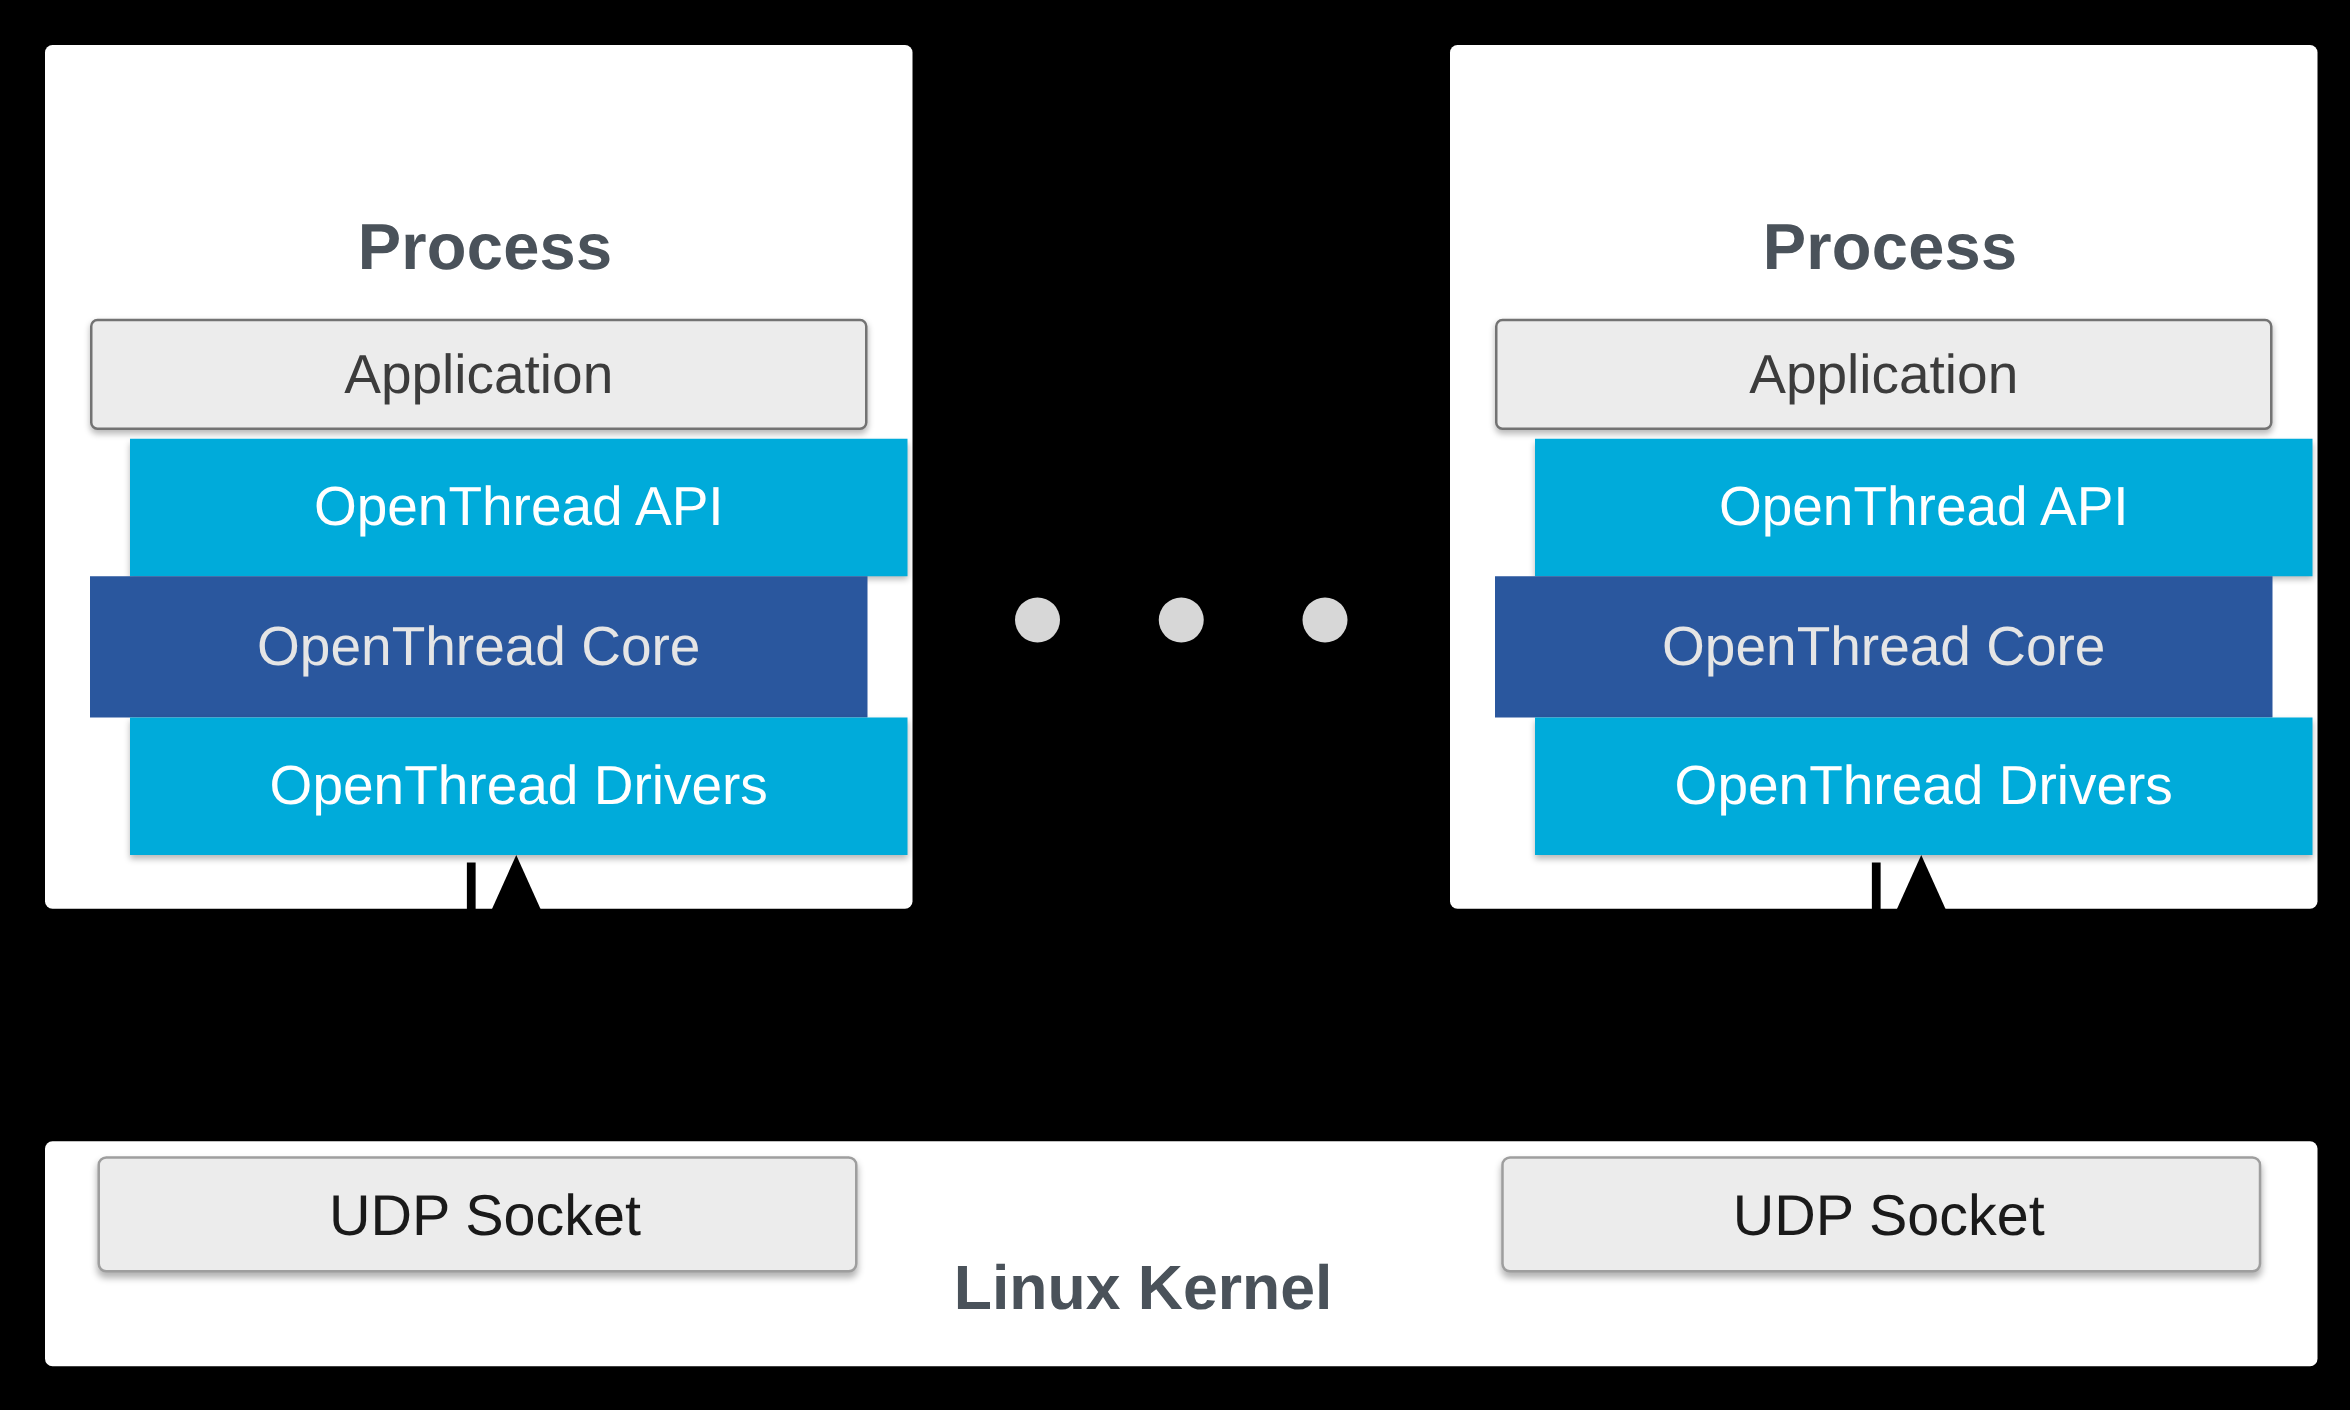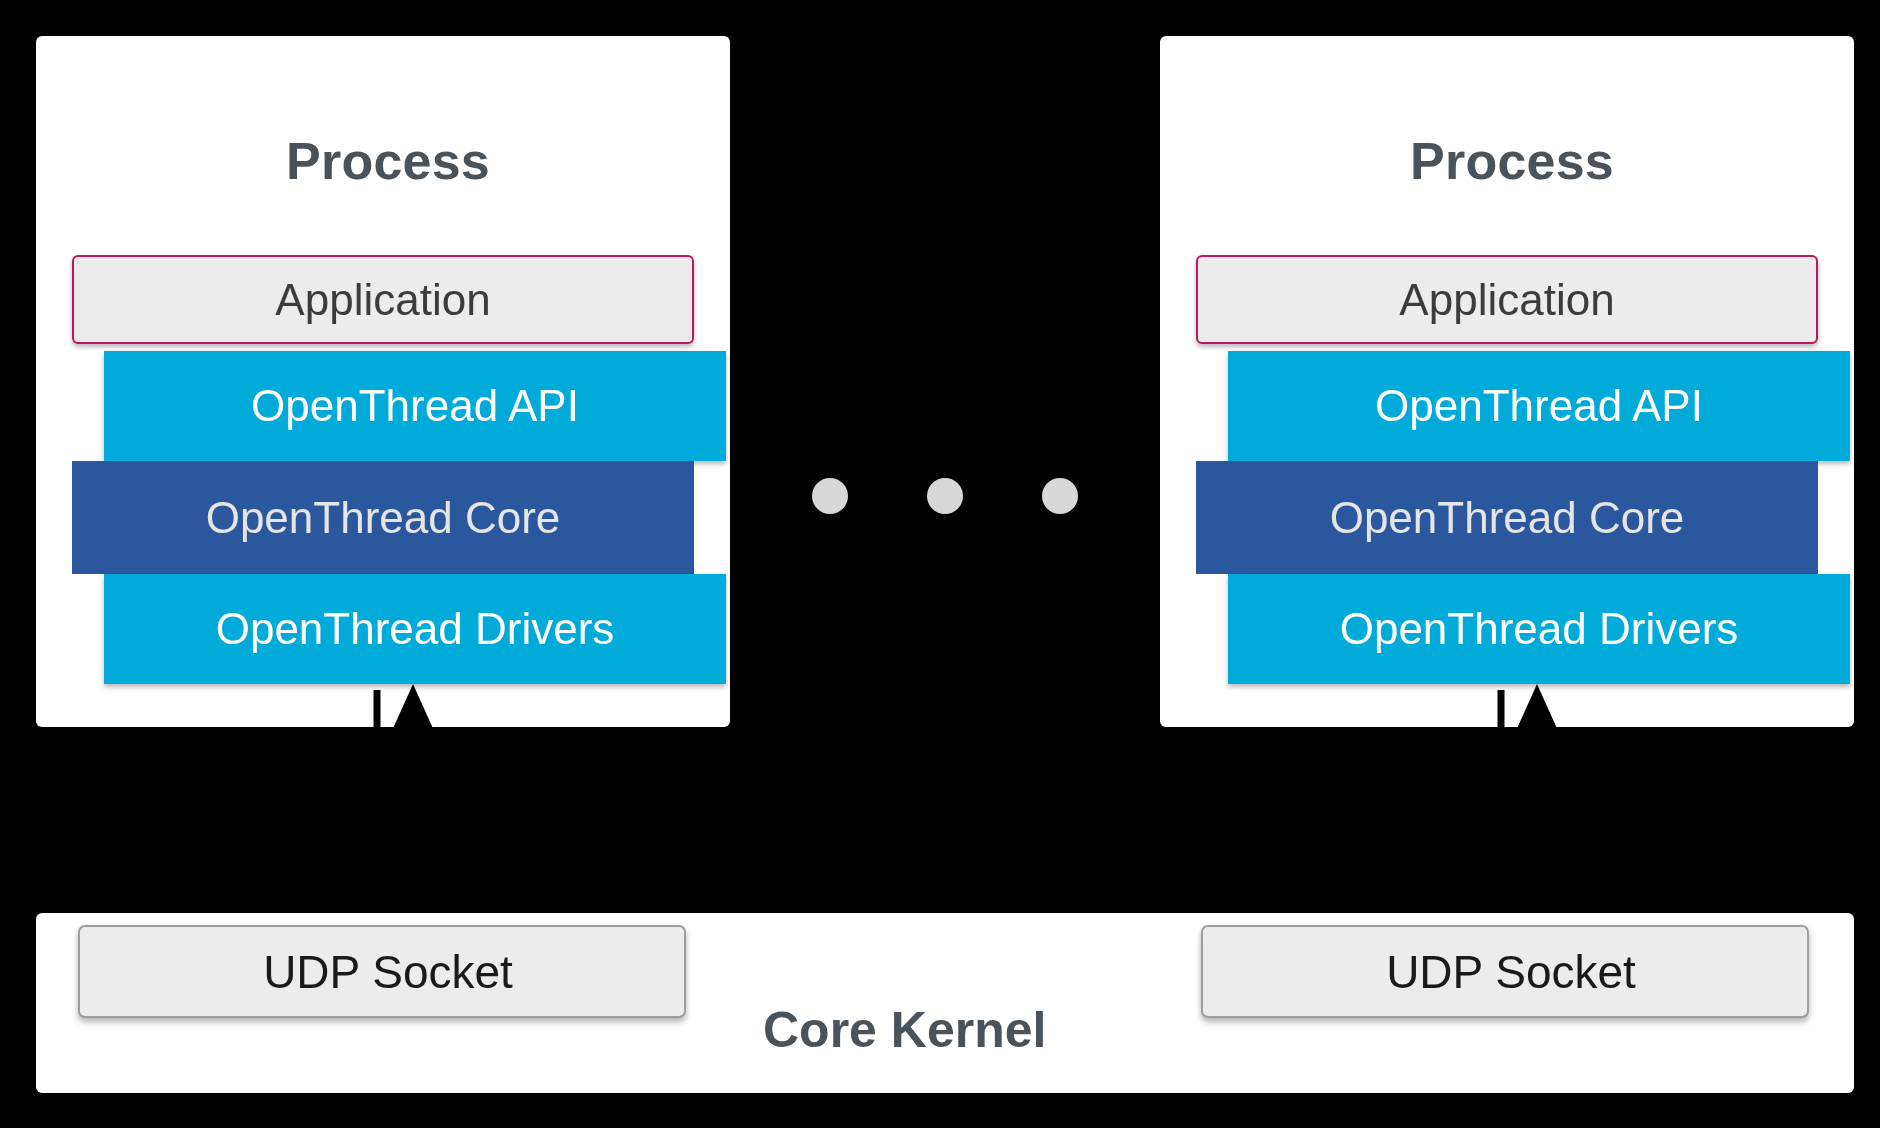--- a/index.html
+++ b/index.html
@@ -25,35 +25,36 @@
   }
   .process-title {
     position: absolute;
     left: 10px;
     right: 0;
     text-align: center;
     font-size: 52px;
     font-weight: bold;
     color: #4a525a;
     letter-spacing: 0.2px;
+    margin-top: 37px;
   }
 
   
   .layer {
     position: absolute;
     display: flex;
     align-items: center;
     justify-content: center;
     font-size: 44px;
     line-height: 1;
     box-sizing: border-box;
   }
   .layer-app {
     background: #ececec;
-    border: 2px solid #be185d;
+    border: 2px solid #737373;
     border-radius: 6px;
     color: #3c3c3c;
     box-shadow: 0 3px 5px rgba(0,0,0,0.28);
   }
   .layer-api, .layer-drivers {
     background: #00abda;
     color: #ffffff;
     box-shadow: 0 3px 5px rgba(0,0,0,0.28);
     margin-left: 32px;
   }
@@ -194,20 +195,20 @@
   <div class="arrow-wrap" style="left:1471px; top:690px; width:60px; height:40px;">
     <div class="arrow-shaft" style="top:0; height:40px; background:#000;"></div>
   </div>
 
   <div class="kernel-panel" style="left:36px; top:913px; width:1818px; height:180px;">
 
     <div class="socket-box" style="left:42px; top:12px; width:608px; height:93px;">
       <span>UDP Socket</span>
     </div>
 
-    <div class="kernel-title" style="left:727px; top:88px;">Core Kernel</div>
+    <div class="kernel-title" style="left:727px; top:88px;">Linux Kernel</div>
 
     <div class="socket-box" style="left:1165px; top:12px; width:608px; height:93px;">
       <span>UDP Socket</span>
     </div>
   </div>
 
 </div>
 
 </body></html>

